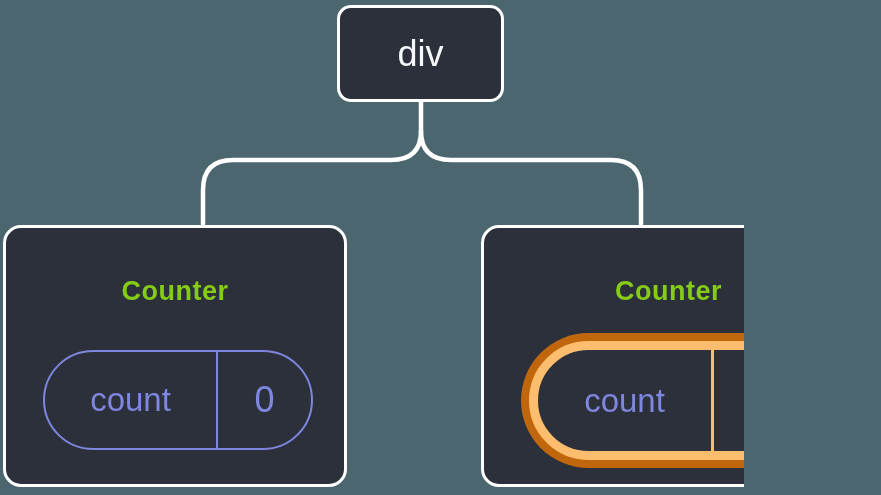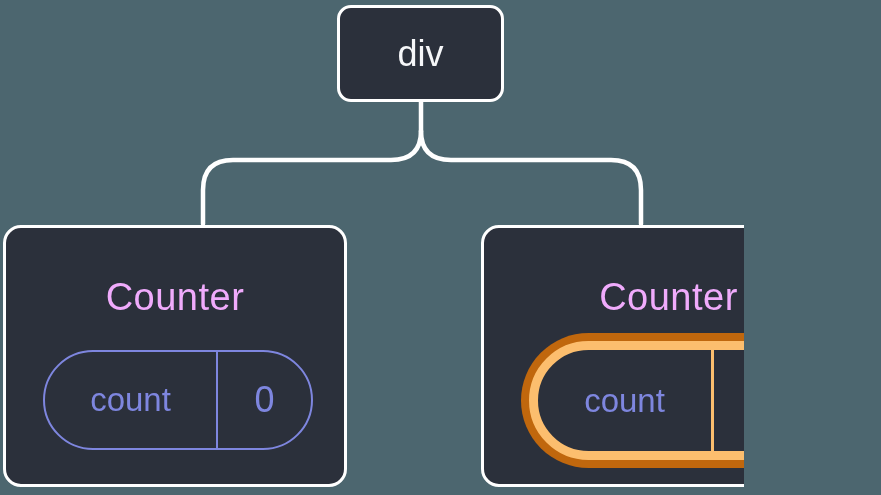--- a/index.html
+++ b/index.html
@@ -64,23 +64,23 @@
   }
   .card-left  { left: 3px;   width: 344px; }
   .card-right { left: 481px; width: 375px; }
 
   .card-title {
     position: absolute;
     left: 0;
     right: 0;
     top: 48px;
     text-align: center;
-    color: #f0abfc;
-    font-size: 38px;
-    font-weight: 400;
+    color: #84cc16;
+    font-size: 27px;
+    font-weight: 700;
     letter-spacing: 0.5px;
   }
 
   
   .pill {
     position: absolute;
     left: 37px;
     top: 122px;
     width: 270px;
     height: 100px;

